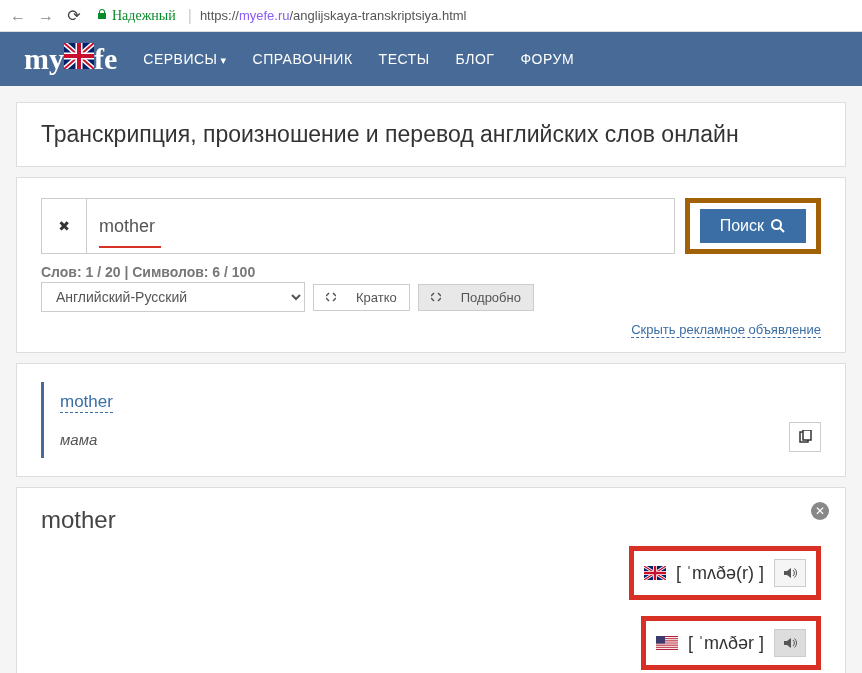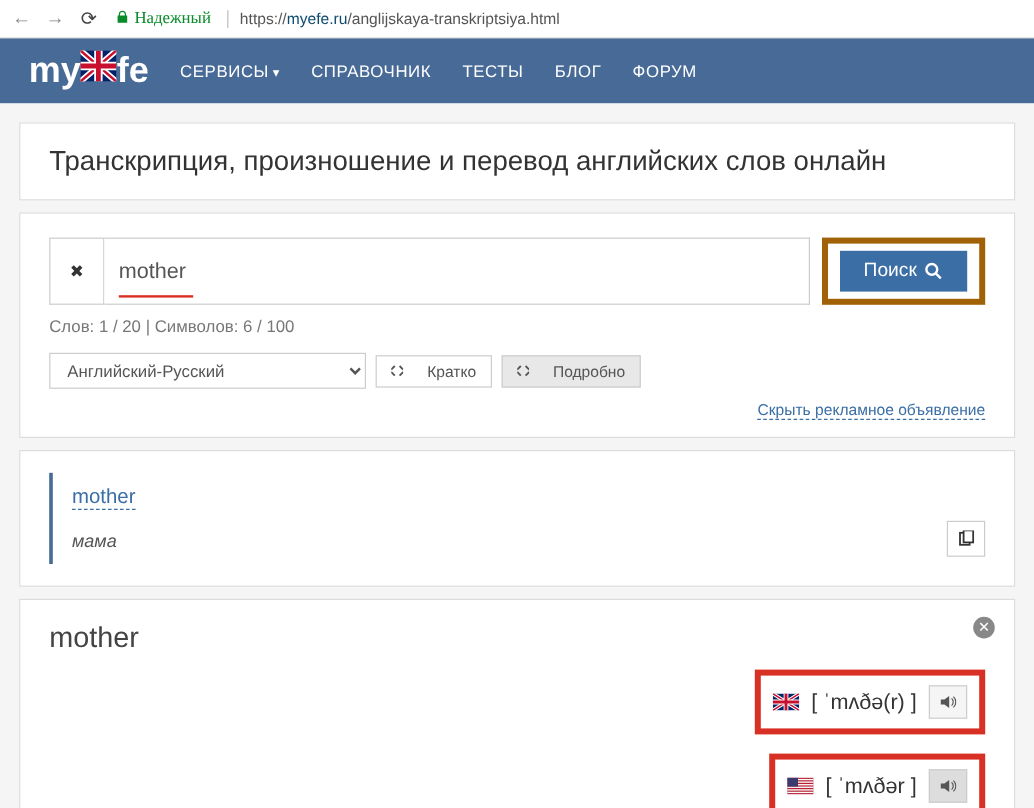--- a/index.html
+++ b/index.html
@@ -28,37 +28,37 @@
       display: flex;
       align-items: flex-start;
       gap: 4px;
       color: #0a8b29;
       font-size: 14px;
       padding: 0 4px;
       font-family: Liberation Serif, serif;
     }
     .url-sep { color: #ccc; }
     .url-text { color: #555; font-size: 13px; }
-    .url-text .domain { color: #0c4a6e; text-align: right; }
+    .url-text .domain { color: #8b5cf6; text-align: right; }
     
     .header-nav {
       background: #486a96;
       height: 54px;
       display: flex;
       align-items: center;
       padding: 0 24px;
       gap: 26px;
     }
     .logo {
       display: flex;
       align-items: baseline;
       font-size: 30px;
       font-weight: bold;
       color: #fff;
-      font-family: Liberation Sans, sans-serif;
+      font-family: Liberation Serif, serif;
     }
     .logo .flag-e { display: inline-flex; align-items: center; }
     .logo svg { width: 30px; height: 26px; vertical-align: middle; }
     .nav-item {
       color: #fff;
       font-size: 14px;
       text-decoration: none;
       letter-spacing: 0.5px;
     }
     .nav-item .caret { font-size: 11px; margin-left: 3px; }
@@ -128,21 +128,22 @@
       padding: 8px 20px;
       font-size: 16px;
       display: flex;
       align-items: center;
       gap: 6px;
       margin: 6px 10px;
     }
     .stats-line {
       color: #777;
       font-size: 14px;
-      margin: 10px 0 14px 0;
+      margin: 10px 0 2px 0;
+      font-weight: bold;
     }
     .options-row {
       display: flex;
       gap: 8px;
       align-items: center;
     }
     .lang-select {
       border: 1px solid #ccc;
       padding: 5px 10px;
       font-size: 14px;

